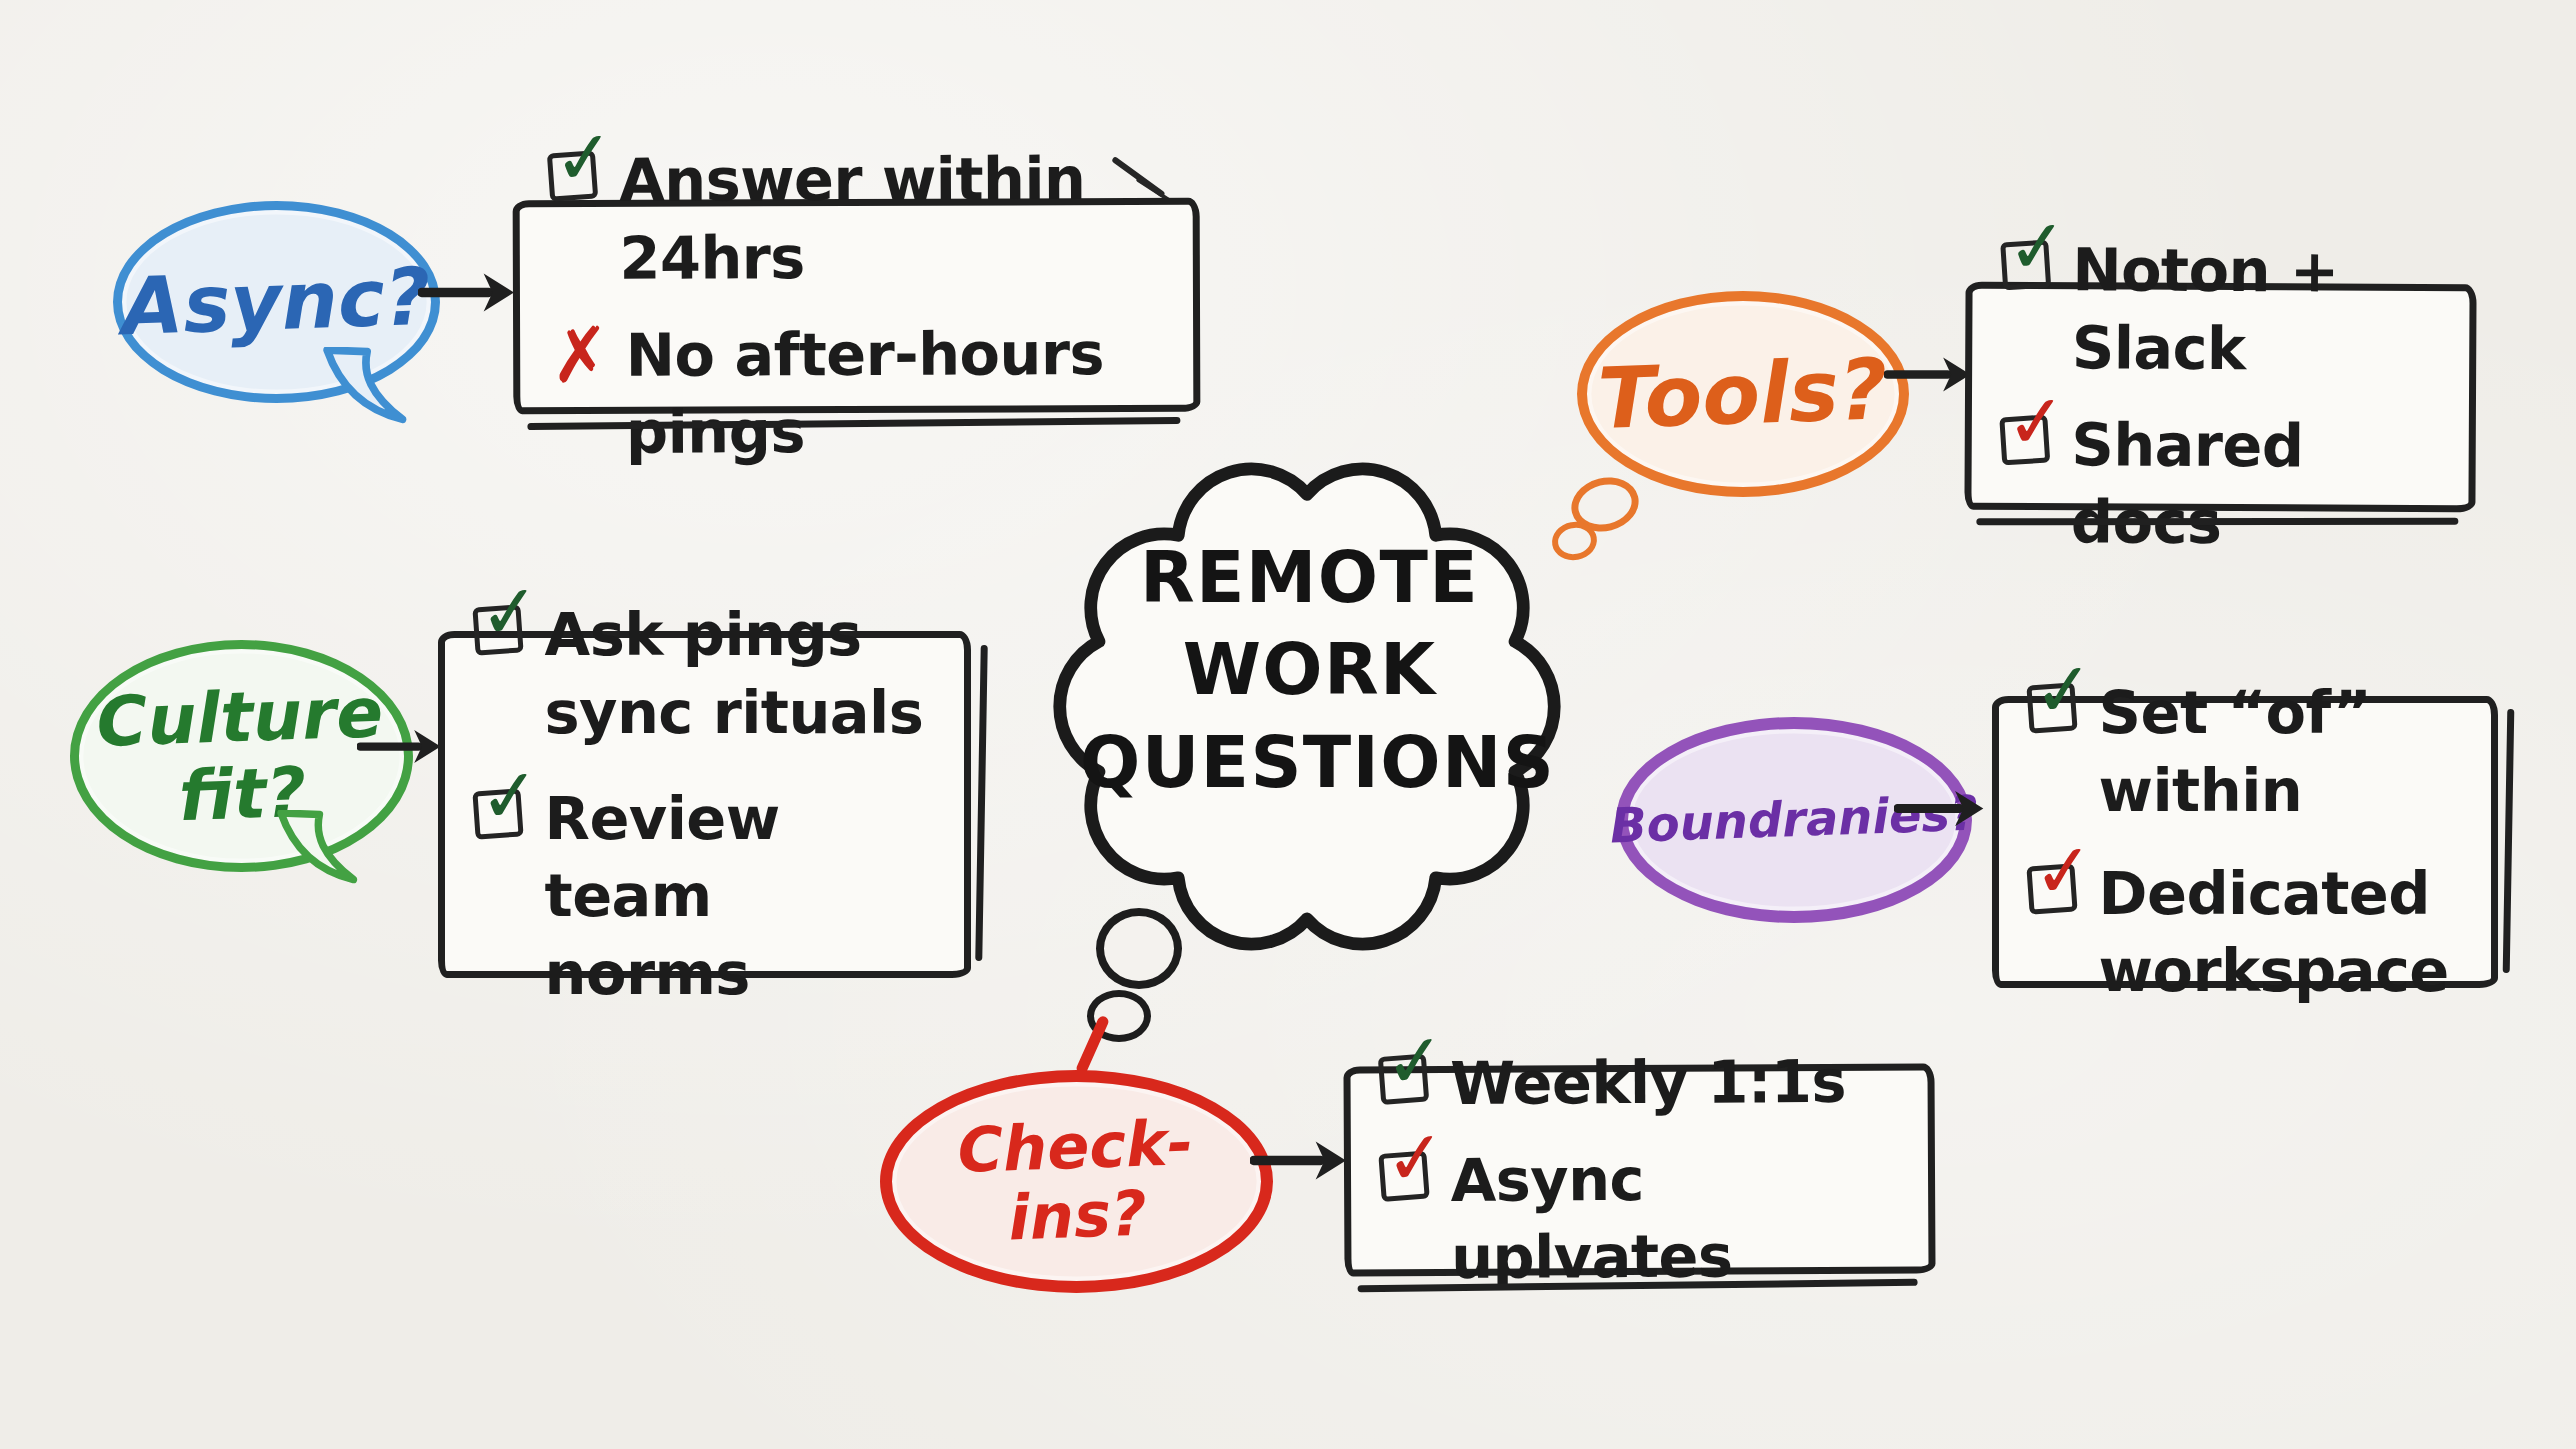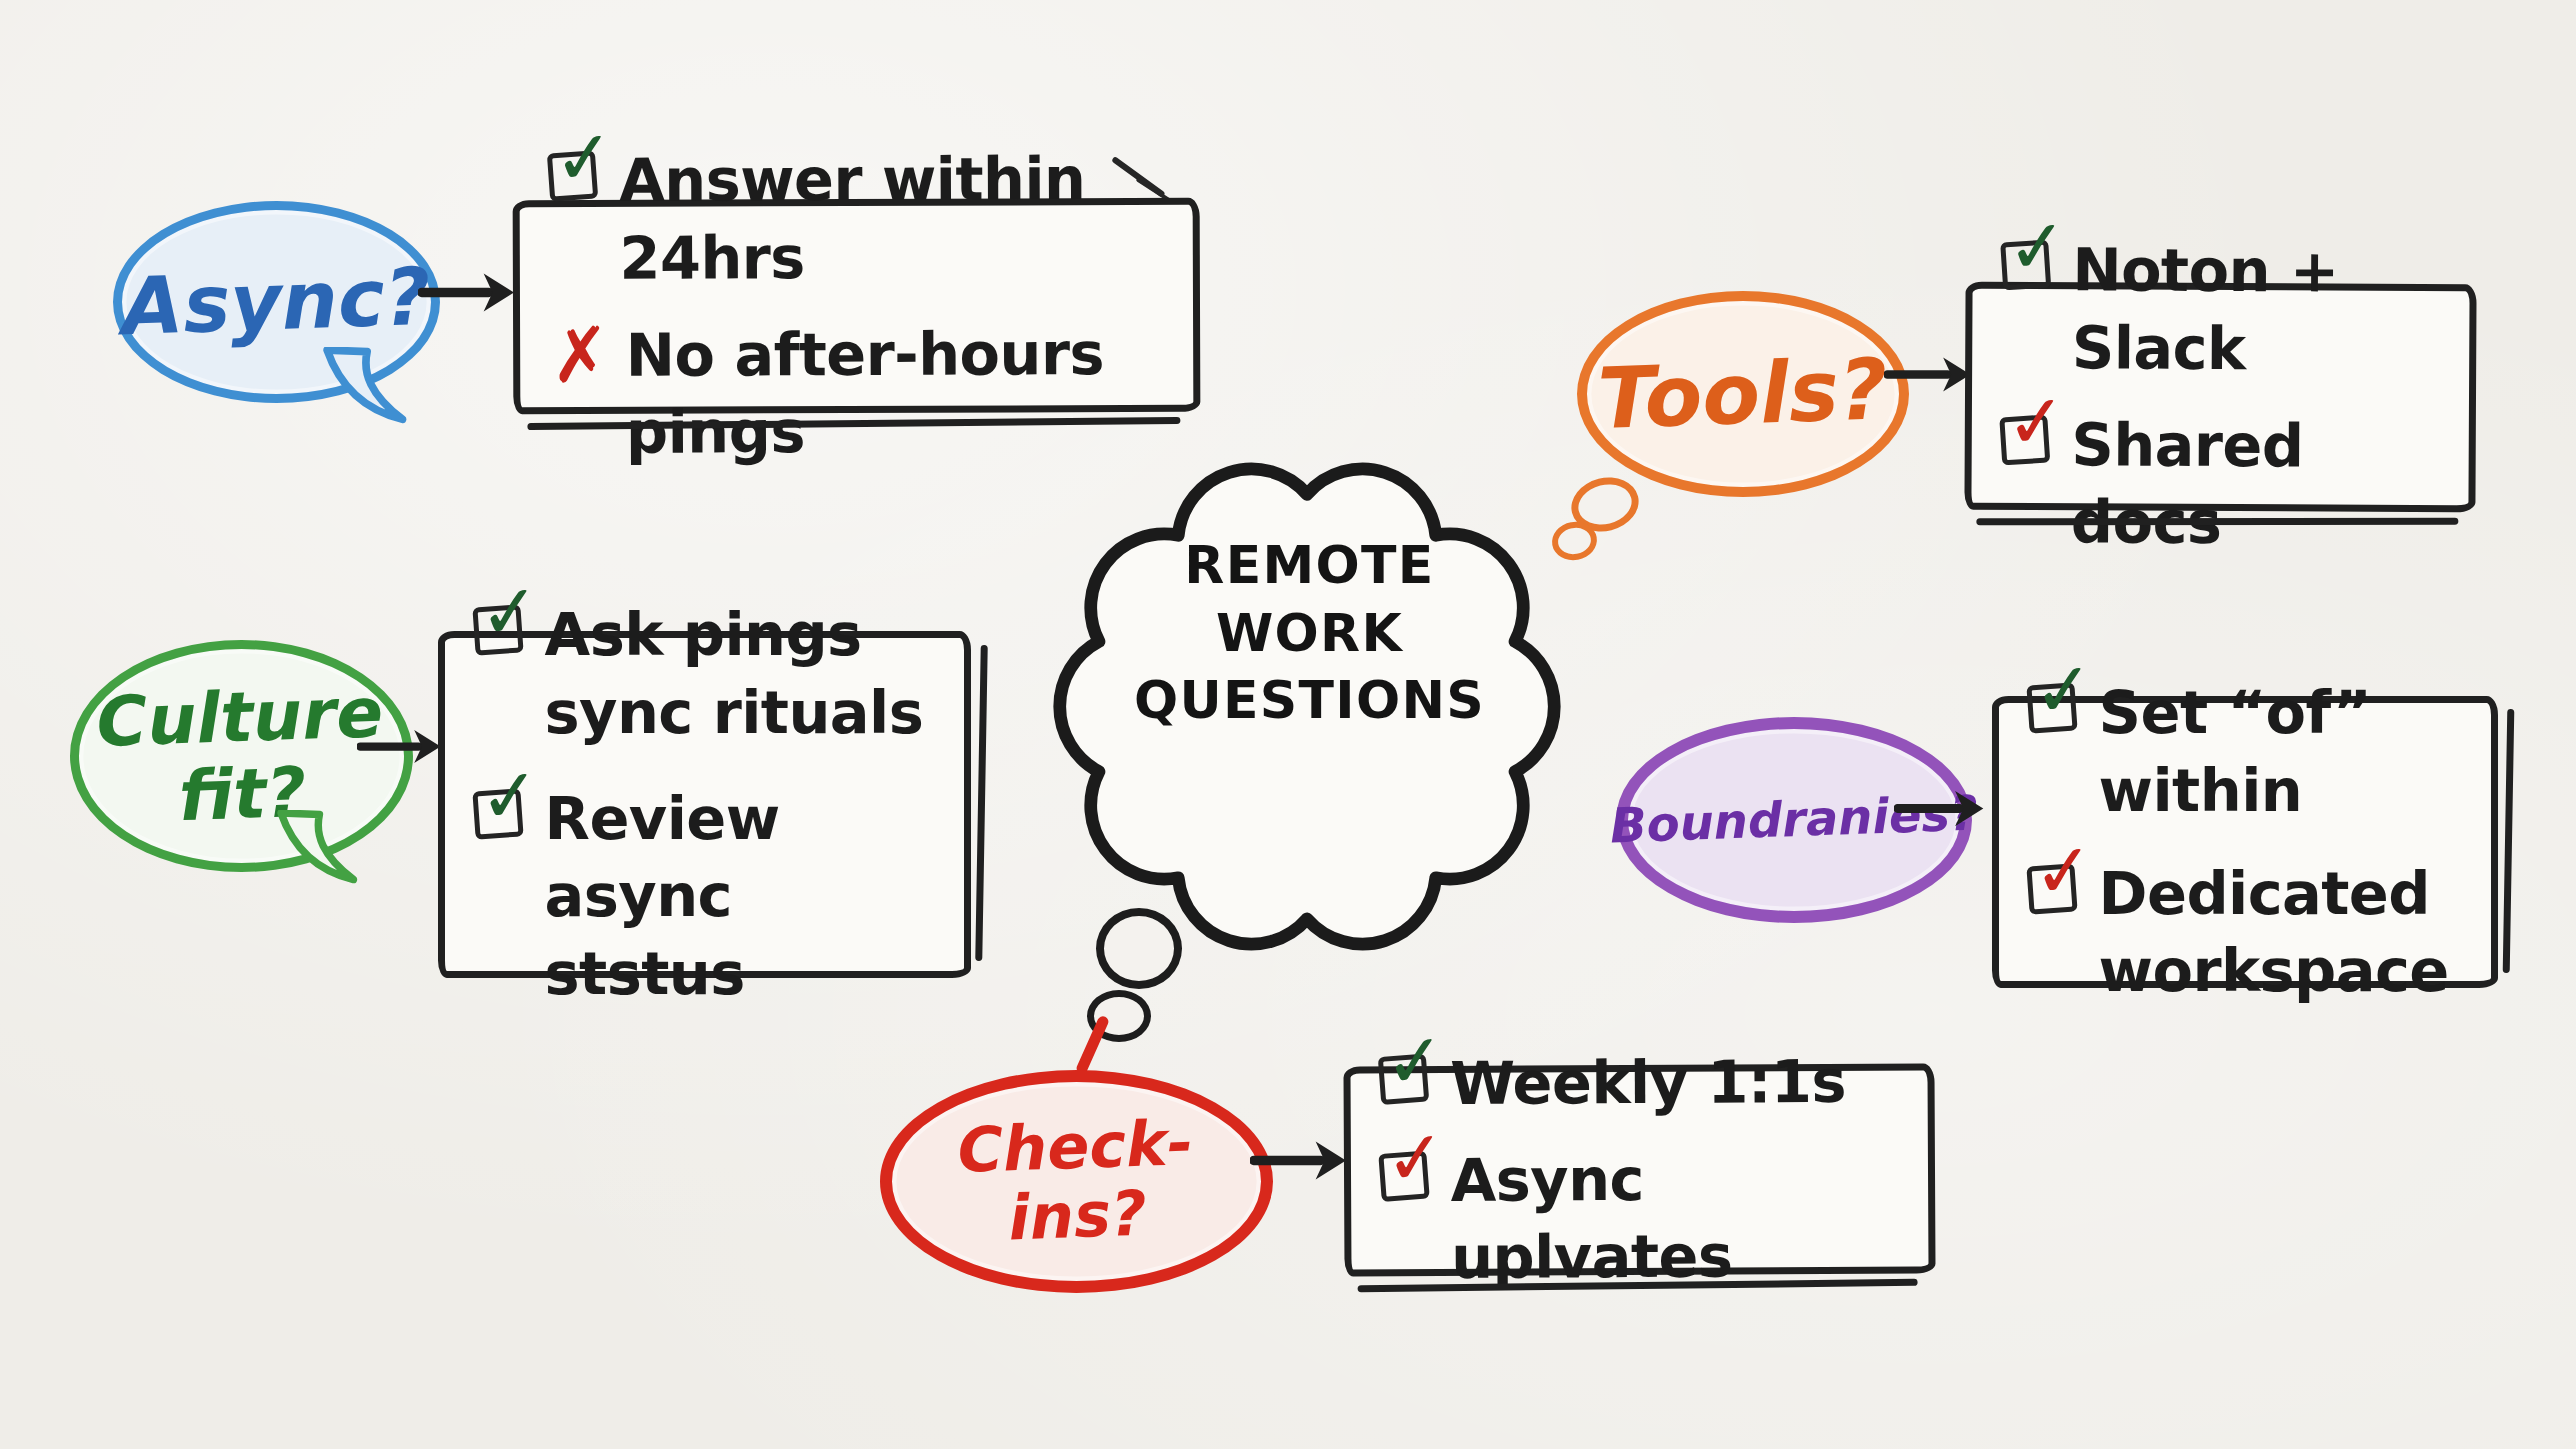--- a/index.html
+++ b/index.html
@@ -33,21 +33,21 @@
             border-radius:5.7px;transform:rotate(24deg);}
   .dot{position:absolute;border-radius:50%;background:#f4f2ee;}
   .dot-o1{left:1571px;top:478px;width:54px;height:39px;border:7px solid #e8772c;transform:rotate(-14deg);}
   .dot-o2{left:1552px;top:522px;width:33px;height:26.4px;border:6.3px solid #e8772c;transform:rotate(-10deg);}
   .dot-k1{left:1096px;top:908px;width:70px;height:65px;border:8.2px solid #1d1d1d;}
   .dot-k2{left:1087px;top:990px;width:50px;height:38px;border:7px solid #1d1d1d;}
 
   
   .cloud-wrap{position:absolute;left:1024px;top:423px;width:566px;height:553px;}
   .cloud-title{position:absolute;left:1080px;top:532px;width:459px;text-align:center;
-       font-size:52px;font-weight:700;letter-spacing:1.3px;line-height:1.3;color:#141414;white-space:pre-line;}
+       font-size:71px;font-weight:700;letter-spacing:1.3px;line-height:1.3;color:#141414;white-space:pre-line;}
 
   
   .box{position:absolute;background:#fbfaf7;border:7px solid #202020;
        border-radius:16.4px 11.3px 19px 8.8px / 11.3px 19px 10px 17.6px;
        padding:21.4px 29px;display:flex;flex-direction:column;justify-content:center;gap:19px;box-sizing:border-box;}
   .box::after{content:"";position:absolute;left:1%;bottom:-21.4px;width:97%;height:7px;background:#202020;
        border-radius:5px;transform:rotate(-0.35deg);}
   .box.sideline::after{left:auto;right:-21.4px;top:2%;bottom:auto;width:7px;height:95%;transform:rotate(1deg);}
   .box1{left:513px;top:199px;width:687px;height:214px;transform:rotate(-0.2deg);}
   .box2{left:1965px;top:283px;width:511px;height:228px;transform:rotate(0.3deg);}
@@ -161,21 +161,21 @@
     <div class="row">
       <span class="cb green">
           <i class="mk">✓</i>
         </span>
       <span class="itext">Ask pings sync rituals</span>
     </div>
     <div class="row">
       <span class="cb green">
           <i class="mk">✓</i>
         </span>
-      <span class="itext">Review async ststus</span>
+      <span class="itext">Review team norms</span>
     </div>
   </div>
 
   <div class="bubble b-bound">
     <span class="blabel">Boundranies?</span>
   </div>
   <svg class="arrow" style="left:1894px;top:780px;" width="94" height="57" viewBox="0 0 160 80">
     <path d="M6,40 L112,40" stroke="#1f1f1f" stroke-width="15" stroke-linecap="round" fill="none"></path>
     <path d="M104,10 L152,40 L104,70 L118,40 Z" fill="#1f1f1f"></path>
   </svg>

